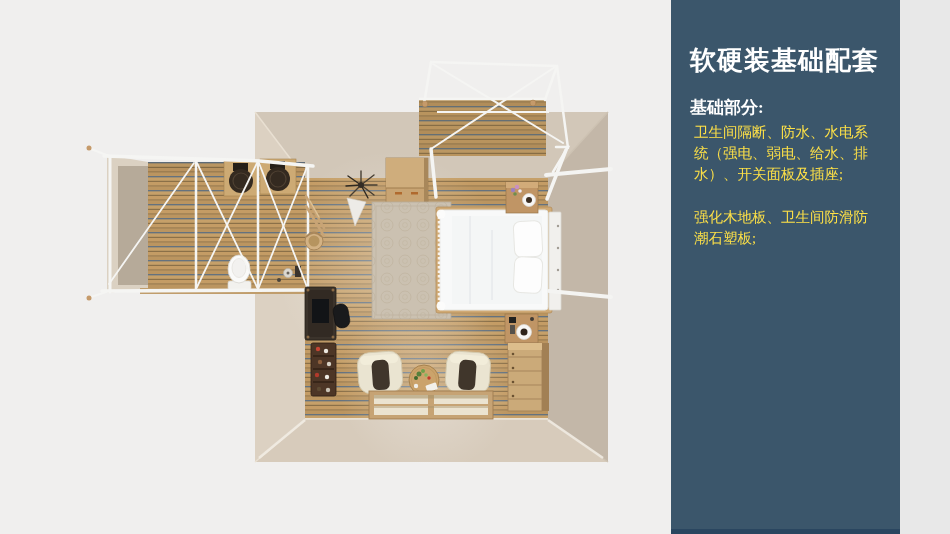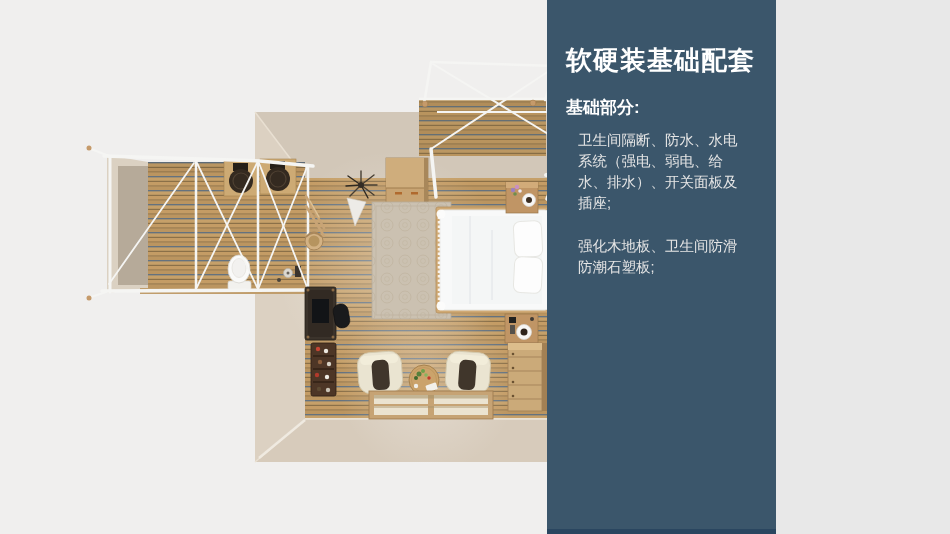--- a/index.html
+++ b/index.html
@@ -1,36 +1,36 @@
 <!DOCTYPE html>
 <html><head>
 <meta charset="utf-8">
 <style>
   html,body{margin:0;padding:0;background:#e8e8e8;}
   .stage{
-    position:relative;width:776px;height:534px;overflow:hidden;
+    position:relative;width:900px;height:534px;overflow:hidden;
     background:#f0efee;font-family:"Liberation Sans",sans-serif;
   }
   .render-area{position:absolute;left:0;top:0;width:721px;height:534px;}
   .render-area svg{display:block;}
   .sidebar{
     position:absolute;right:0;top:0;width:229px;height:534px;
     background:#3b566b;color:#ffffff;box-sizing:border-box;
     padding:44px 15px 0 19px;
   }
   .sb-title{
     margin:0;font-size:26px;line-height:32px;font-weight:bold;
     letter-spacing:1px;color:#ffffff;white-space:nowrap;
   }
-  .sb-section{margin-top:22px;}
+  .sb-section{margin-top:22px;font-family:Liberation Serif, serif;}
   .sb-section h2{
     margin:0 0 3px 0;font-size:17px;line-height:20px;font-weight:bold;color:#ffffff;
   }
   .sb-section p{
-    margin:12px;font-size:14.5px;line-height:21px;color:#e5e5e5;
+    margin:4px;font-size:14.5px;line-height:21px;color:#fde047;
   }
   .sb-bottom{
     position:absolute;left:0;bottom:0;width:229px;height:5px;background:#2a4660;
   }
 </style>
 </head>
 <body>
 
 <div class="stage">
 

